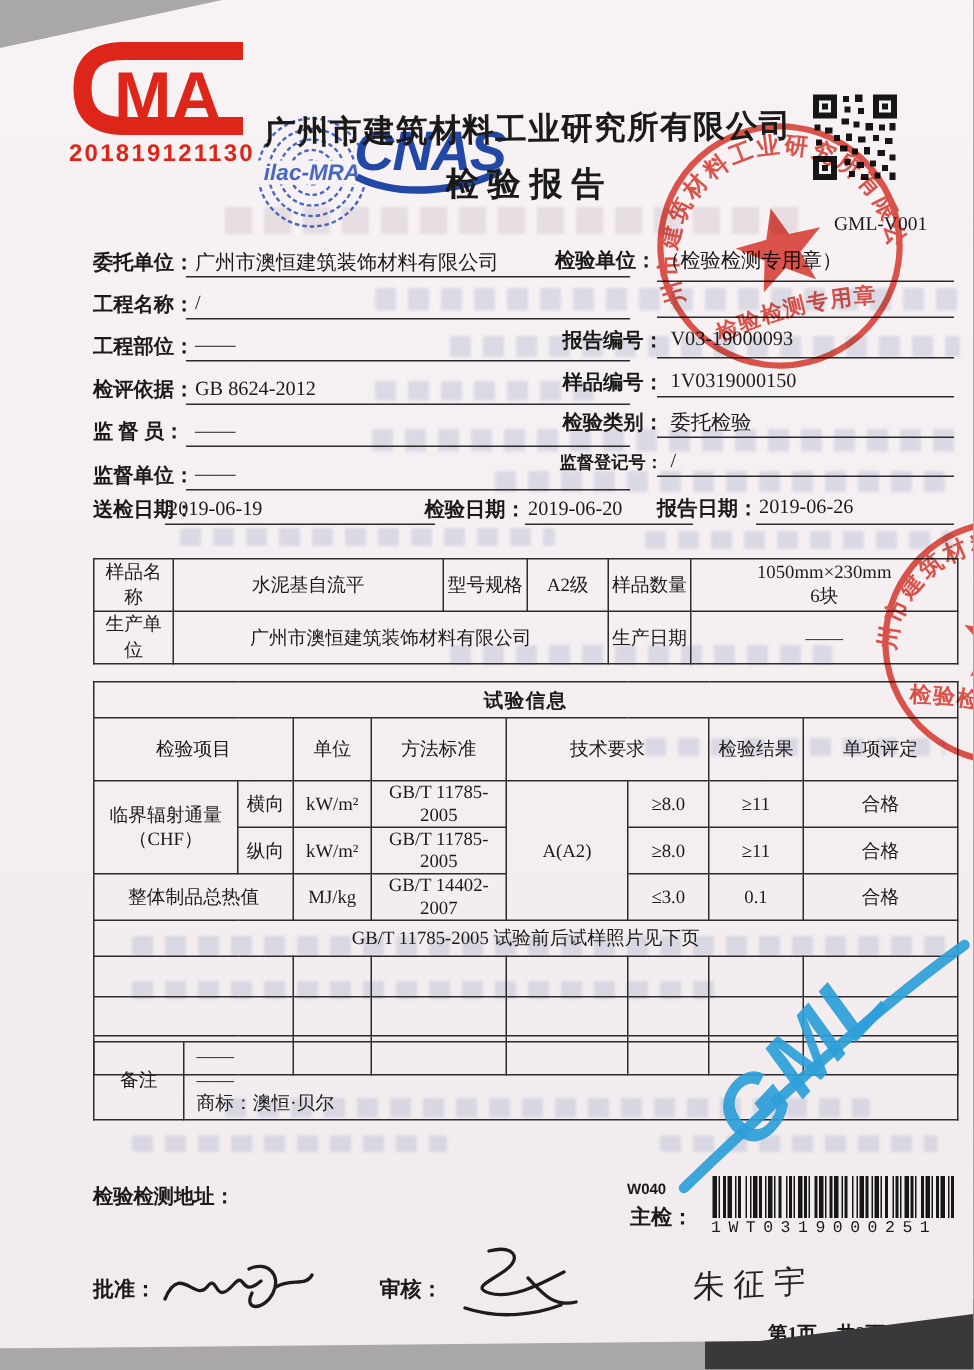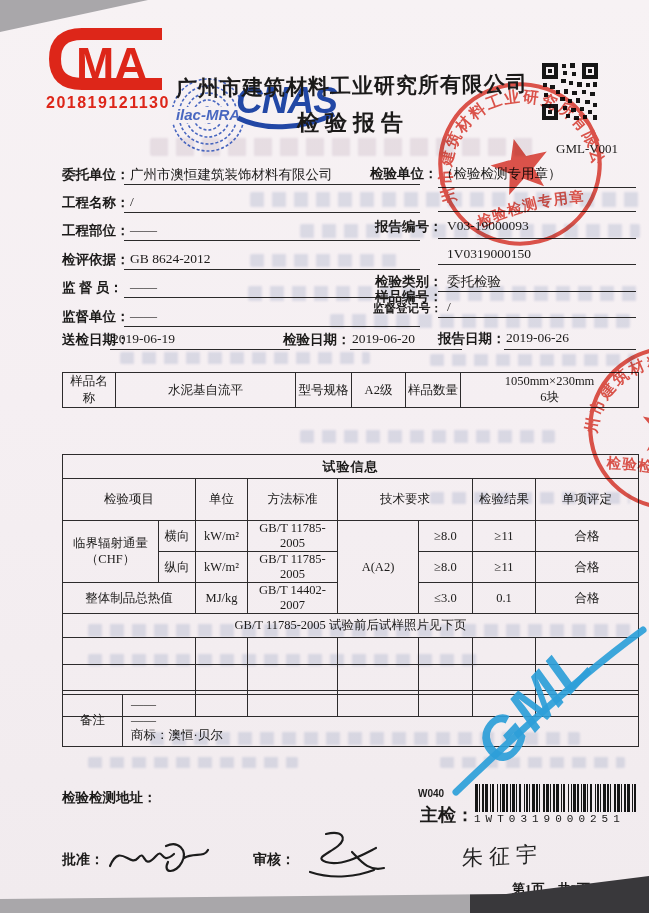--- a/index.html
+++ b/index.html
@@ -218,21 +218,21 @@
 
   <div class="abs lbl content" style="left:370px;top:165px;">检验单位：</div>
   <div class="abs val content" style="left:440px;top:165px;">（检验检测专用章）</div>
   <div class="uline content" style="left:438px;top:187px;width:198px;"></div>
   <div class="uline content" style="left:438px;top:211px;width:198px;"></div>
 
   <div class="abs lbl content" style="left:375px;top:218px;">报告编号：</div>
   <div class="abs val content" style="left:447px;top:218px;">V03-19000093</div>
   <div class="uline content" style="left:438px;top:238px;width:198px;"></div>
 
-  <div class="abs lbl content" style="left:375px;top:246px;margin-top:42px;">样品编号：</div>
+  <div class="abs lbl content" style="left:375px;top:246px;">样品编号：</div>
   <div class="abs val content" style="left:447px;top:246px;">1V0319000150</div>
   <div class="uline content" style="left:438px;top:264px;width:198px;"></div>
 
   <div class="abs lbl content" style="left:375px;top:273px;">检验类别：</div>
   <div class="abs val content" style="left:447px;top:273px;">委托检验</div>
   <div class="uline content" style="left:438px;top:291px;width:198px;"></div>
 
   <div class="abs small-lbl content" style="left:373px;top:301px;">监督登记号：</div>
   <div class="abs val content" style="left:447px;top:299px;">/</div>
   <div class="uline content" style="left:438px;top:317px;width:198px;"></div>
@@ -254,20 +254,26 @@
     <tr style="height:35px;">
       <td>样品名称</td>
       <td>水泥基自流平</td>
       <td>型号规格</td>
       <td>A2级</td>
       <td>样品数量</td>
       <td>
         <span class="two-line">1050mm×230mm</span>
         <span class="two-line">6块</span>
       </td>
+    </tr>
+    <tr style="height:26px;">
+      <td>生产单位</td>
+      <td colspan="3">广州市澳恒建筑装饰材料有限公司</td>
+      <td>生产日期</td>
+      <td>——</td>
     </tr>
   </tbody>
     </table>
 
   <table class="doc abs content" style="left:62px;top:454px;">
     <colgroup>
         <col style="width:96px">
         <col style="width:37px">
         <col style="width:52px">
         <col style="width:90px">
@@ -385,18 +391,18 @@
   <div class="abs lbl content" style="left:62px;top:851px;font-size:14px;">批准：</div>
   <svg class="abs content" style="left:104px;top:832px;" width="110" height="48" viewBox="0 0 110 48">
     <path d="M6 34 C 16 10 26 36 34 26 C 42 16 38 40 52 24 C 60 15 56 34 70 22 M 62 14 C 74 8 84 18 78 30 C 72 42 58 42 64 30 M 80 26 C 90 20 100 26 104 18" fill="none" stroke="#1c1c1c" stroke-width="2.2" stroke-linecap="round"></path>
   </svg>
 
   <div class="abs lbl content" style="left:253px;top:851px;font-size:14px;">审核：</div>
   <svg class="abs content" style="left:296px;top:828px;" width="105" height="54" viewBox="0 0 105 54">
     <path d="M30 6 C 46 2 52 10 42 18 C 32 26 18 30 30 34 C 46 39 68 26 80 20 M 56 24 C 64 32 72 44 88 40 M 14 44 C 38 52 62 48 78 42" fill="none" stroke="#1c1c1c" stroke-width="2.2" stroke-linecap="round"></path>
   </svg>
 
-  <div class="abs lbl content" style="left:420px;top:803px;font-size:18px;">主检：</div>
+  <div class="abs lbl content" style="left:420px;top:803px;font-size:14px;">主检：</div>
   <div class="abs sig-name content">朱征宇</div>
 
   <div class="abs page-info">第1页，共2页</div>
 
 </div>
 
 </body></html>

